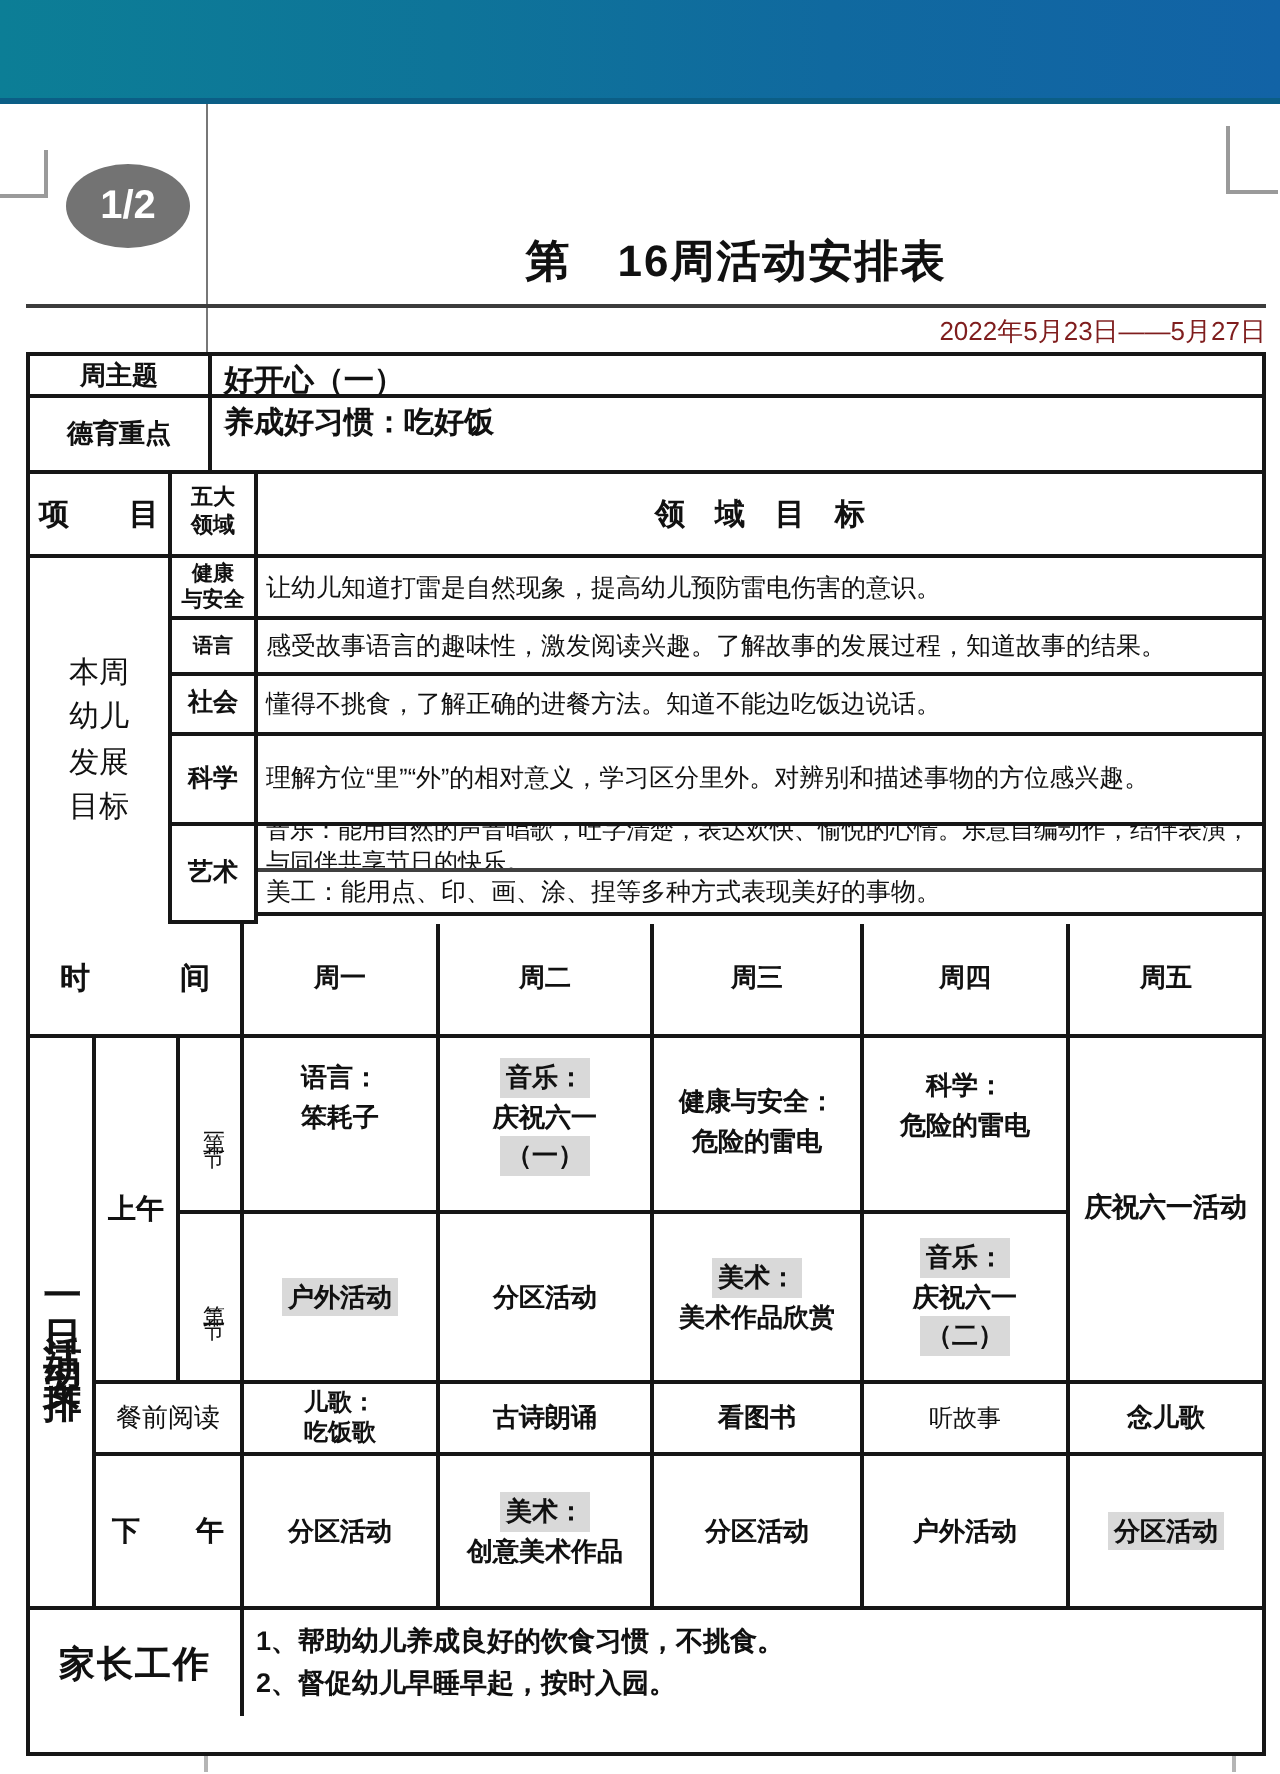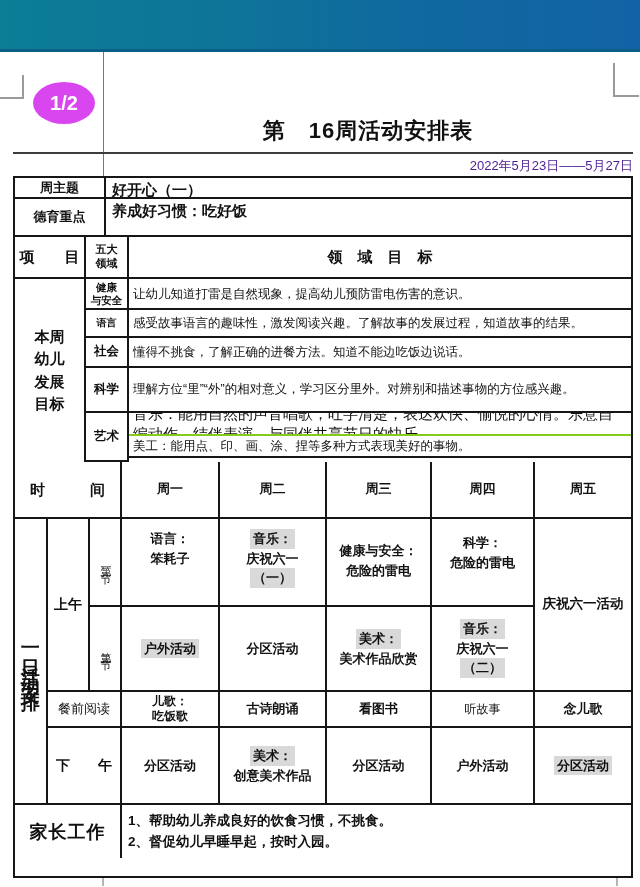--- a/index.html
+++ b/index.html
@@ -7,25 +7,25 @@
        font-family:"Liberation Sans","DejaVu Sans",sans-serif;color:#111;}
   .abs{position:absolute;}
   
   #topbar{left:0;top:0;width:640px;height:52px;
           background:linear-gradient(90deg,#0c7e96 0%,#0e7499 35%,#10699f 65%,#1263a6 100%);
           border-bottom:3px solid #0b5e86;box-sizing:border-box;}
   
   #vline{left:103px;top:52px;width:1px;height:124px;background:#777;}
   #cornerL{left:0;top:75px;width:22px;height:22px;border-right:2px solid #9a9a9a;border-bottom:2px solid #9a9a9a;}
   #cornerR{left:613px;top:63px;width:24px;height:32px;border-left:2px solid #9a9a9a;border-bottom:2px solid #9a9a9a;}
-  #badge{left:33px;top:82px;width:62px;height:42px;border-radius:50%;background:#d946ef;
+  #badge{left:33px;top:82px;width:62px;height:42px;border-radius:50%;background:#737373;
          color:#fff;font-size:20px;font-weight:bold;display:flex;align-items:center;justify-content:center;}
   #title{left:103px;top:116px;width:530px;text-align:center;font-size:22px;font-weight:bold;letter-spacing:1px;}
   #rule{left:13px;top:152px;width:620px;height:2px;background:#3c3c3c;}
-  #daterange{right:7px;top:157px;font-size:13px;color:#4c1d95;}
+  #daterange{right:7px;top:157px;font-size:13px;color:#7f1d1d;}
   #tickB1{left:102px;top:878px;width:2px;height:8px;background:#b5b5b5;}
   #tickB2{left:616px;top:878px;width:2px;height:8px;background:#b5b5b5;}
   
   #tbl{left:13px;top:176px;width:620px;height:702px;border:2px solid #161616;box-sizing:border-box;background:#fff;}
   .row{display:flex;box-sizing:border-box;border-bottom:2px solid #161616;}
   .cell{box-sizing:border-box;border-right:2px solid #161616;display:flex;flex-direction:column;
         align-items:center;justify-content:center;text-align:center;overflow:hidden;}
   .eR{border-right:none;}
   .lab{font-size:13px;font-weight:bold;}
   .val{align-items:flex-start;justify-content:flex-start;text-align:left;padding:3px 6px;
@@ -77,21 +77,21 @@
     <div class="cell" style="width:71px;font-size:15px;font-weight:bold">项　　目</div>
     <div class="cell smalllab" style="width:43px">
       <span class="ln" style="line-height:1.25">五大</span>
       <span class="ln" style="line-height:1.25">领域</span>
     </div>
     <div class="cell eR" style="flex:1;font-size:15px;font-weight:bold">领　域　目　标</div>
   </div>
 
   <div class="row" style="height:183px;border-bottom:none">
     <div class="cell" style="width:71px">
-      <span style="display:block;width:33px;font-size:15px;font-weight:bold;line-height:1.5;word-break:break-all;text-align:center">本周幼儿发展目标</span>
+      <span style="display:block;width:33px;font-size:15px;font-weight:normal;line-height:1.5;word-break:break-all;text-align:center">本周幼儿发展目标</span>
     </div>
     <div style="flex:1;display:flex;flex-direction:column">
       <div class="row" style="height:34px">
         <div class="cell smalllab" style="width:43px;font-size:10.5px">
           <span class="ln" style="line-height:1.2">健康</span>
           <span class="ln" style="line-height:1.2">与安全</span>
         </div>
         <div class="cell goaltext eR" style="flex:1">让幼儿知道打雷是自然现象，提高幼儿预防雷电伤害的意识。</div>
       </div>
       <div class="row" style="height:31px">
@@ -102,21 +102,21 @@
         <div class="cell" style="width:43px;font-size:12.5px;font-weight:600">社会</div>
         <div class="cell goaltext eR" style="flex:1">懂得不挑食，了解正确的进餐方法。知道不能边吃饭边说话。</div>
       </div>
       <div class="row" style="height:50px">
         <div class="cell" style="width:43px;font-size:12.5px;font-weight:600">科学</div>
         <div class="cell goaltext eR" style="flex:1">理解方位“里”“外”的相对意义，学习区分里外。对辨别和描述事物的方位感兴趣。</div>
       </div>
       <div class="row" style="height:54px;border-bottom:none">
         <div class="cell" style="width:43px;font-size:12.5px;font-weight:600;border-bottom:2px solid #161616">艺术</div>
         <div style="flex:1;display:flex;flex-direction:column">
-          <div class="cell goaltext eR" style="height:23px;font-size:15px;border-bottom:2px solid #84cc16">音乐：能用自然的声音唱歌，吐字清楚，表达欢快、愉悦的心情。乐意自编动作，结伴表演，与同伴共享节日的快乐。</div>
+          <div class="cell goaltext eR" style="height:23px;font-size:12px;border-bottom:2px solid #404040">音乐：能用自然的声音唱歌，吐字清楚，表达欢快、愉悦的心情。乐意自编动作，结伴表演，与同伴共享节日的快乐。</div>
           <div class="cell goaltext eR" style="height:22px;border-bottom:2px solid #161616">美工：能用点、印、画、涂、捏等多种方式表现美好的事物。</div>
         </div>
       </div>
     </div>
   </div>
 
   <div id="sched">
 
     <div class="cell" style="grid-column:1/4;grid-row:1;font-size:15px;font-weight:bold">时　　　间</div>
     <div class="cell dayhdr" style="grid-column:4;grid-row:1">周一</div>

